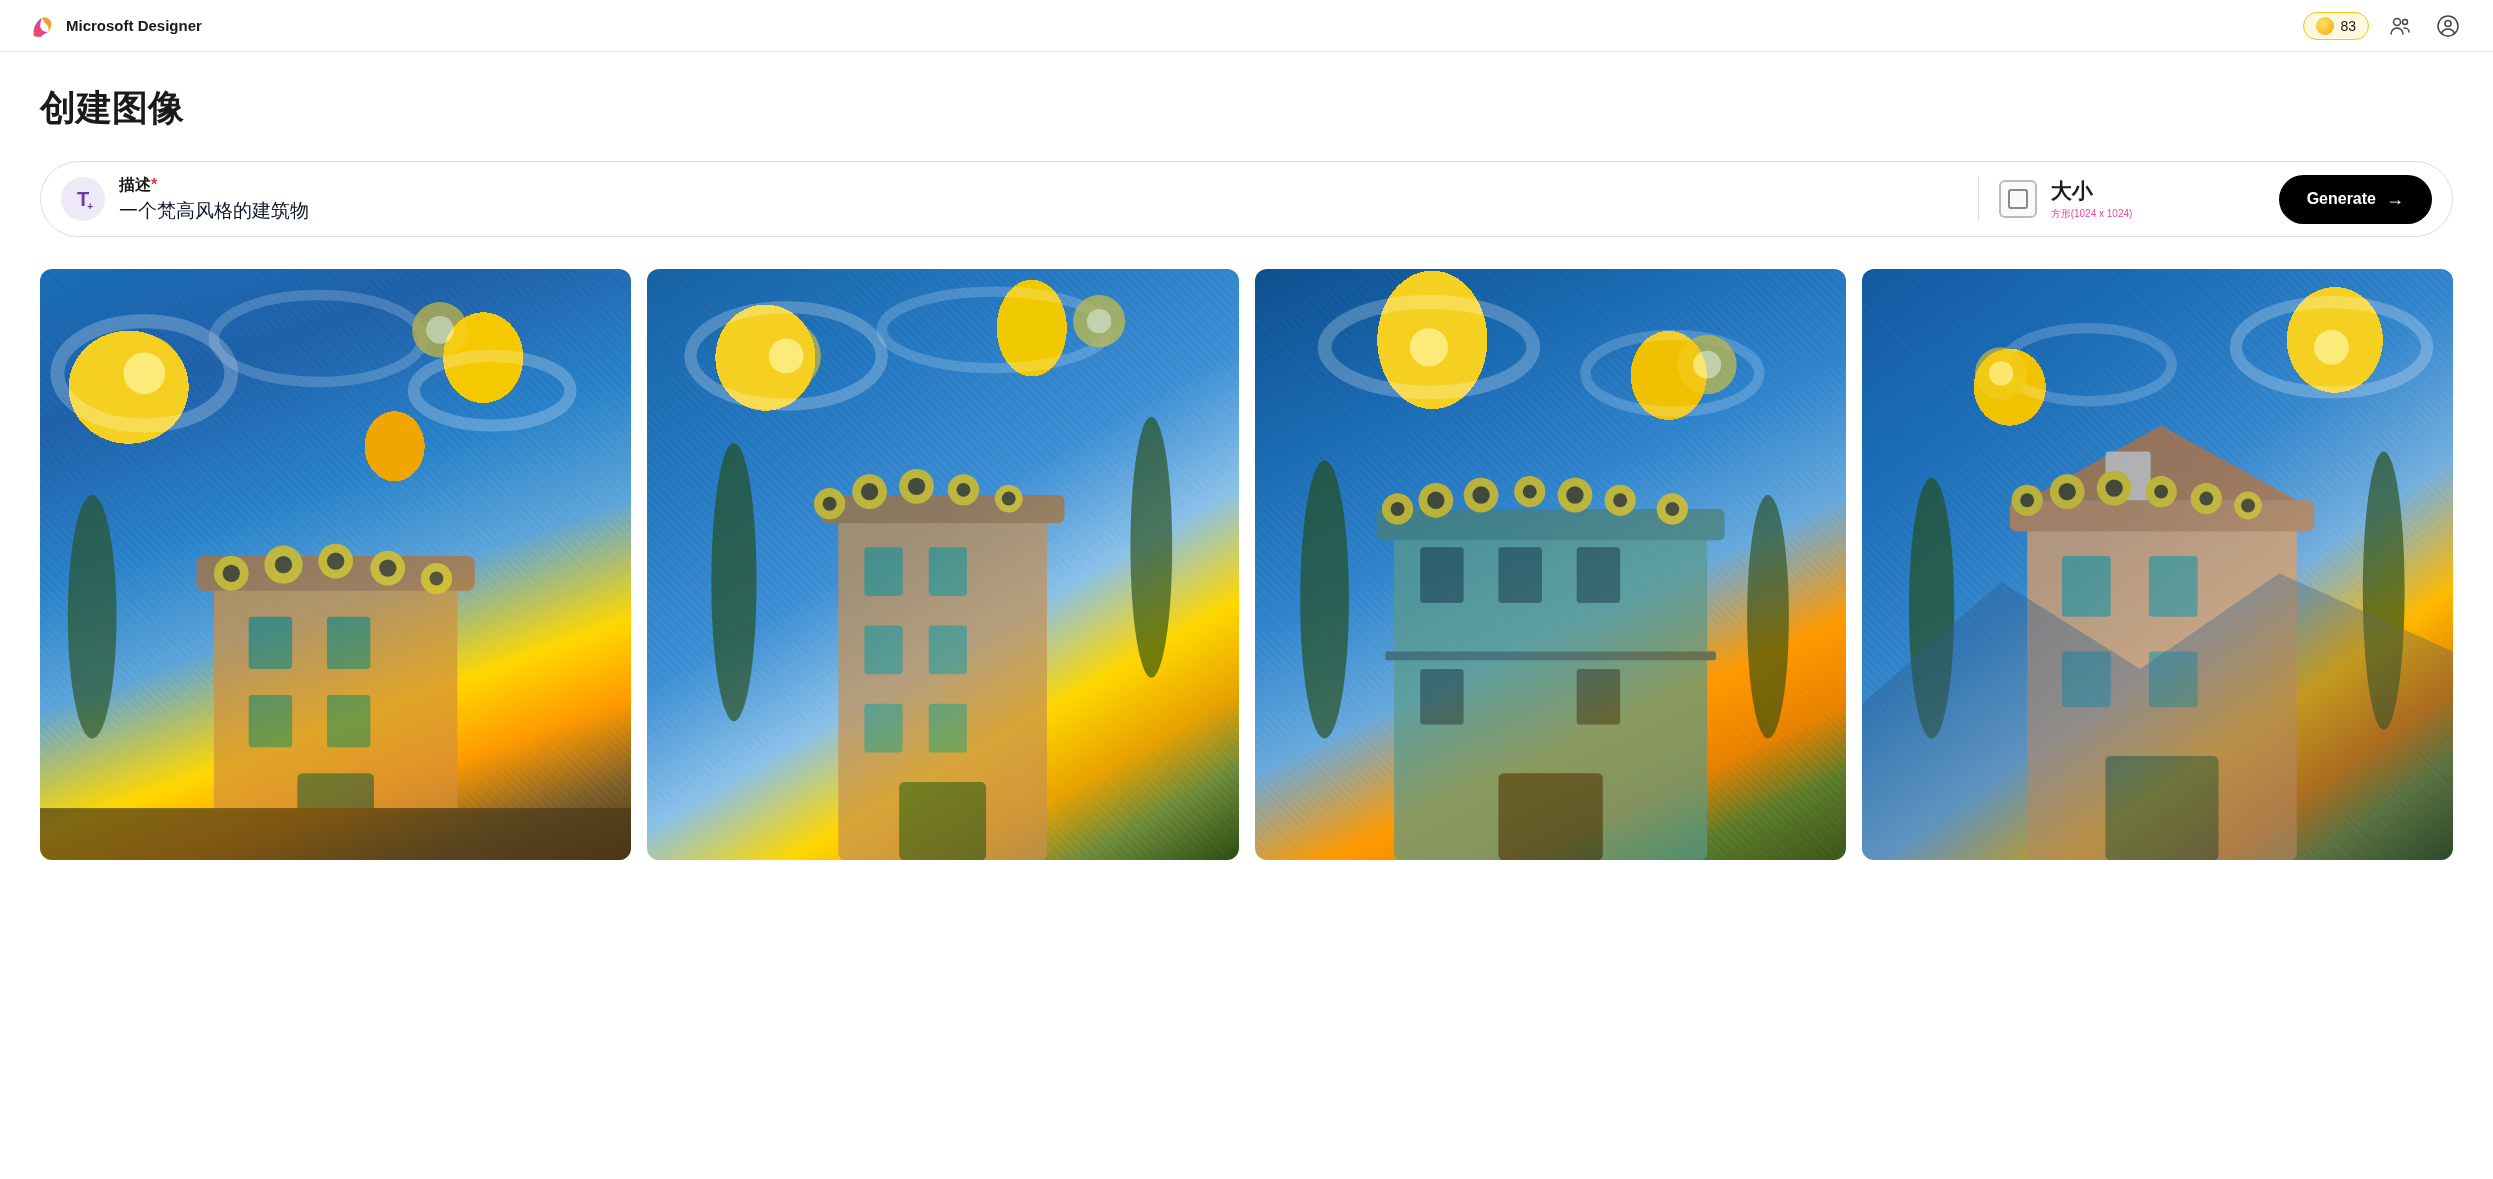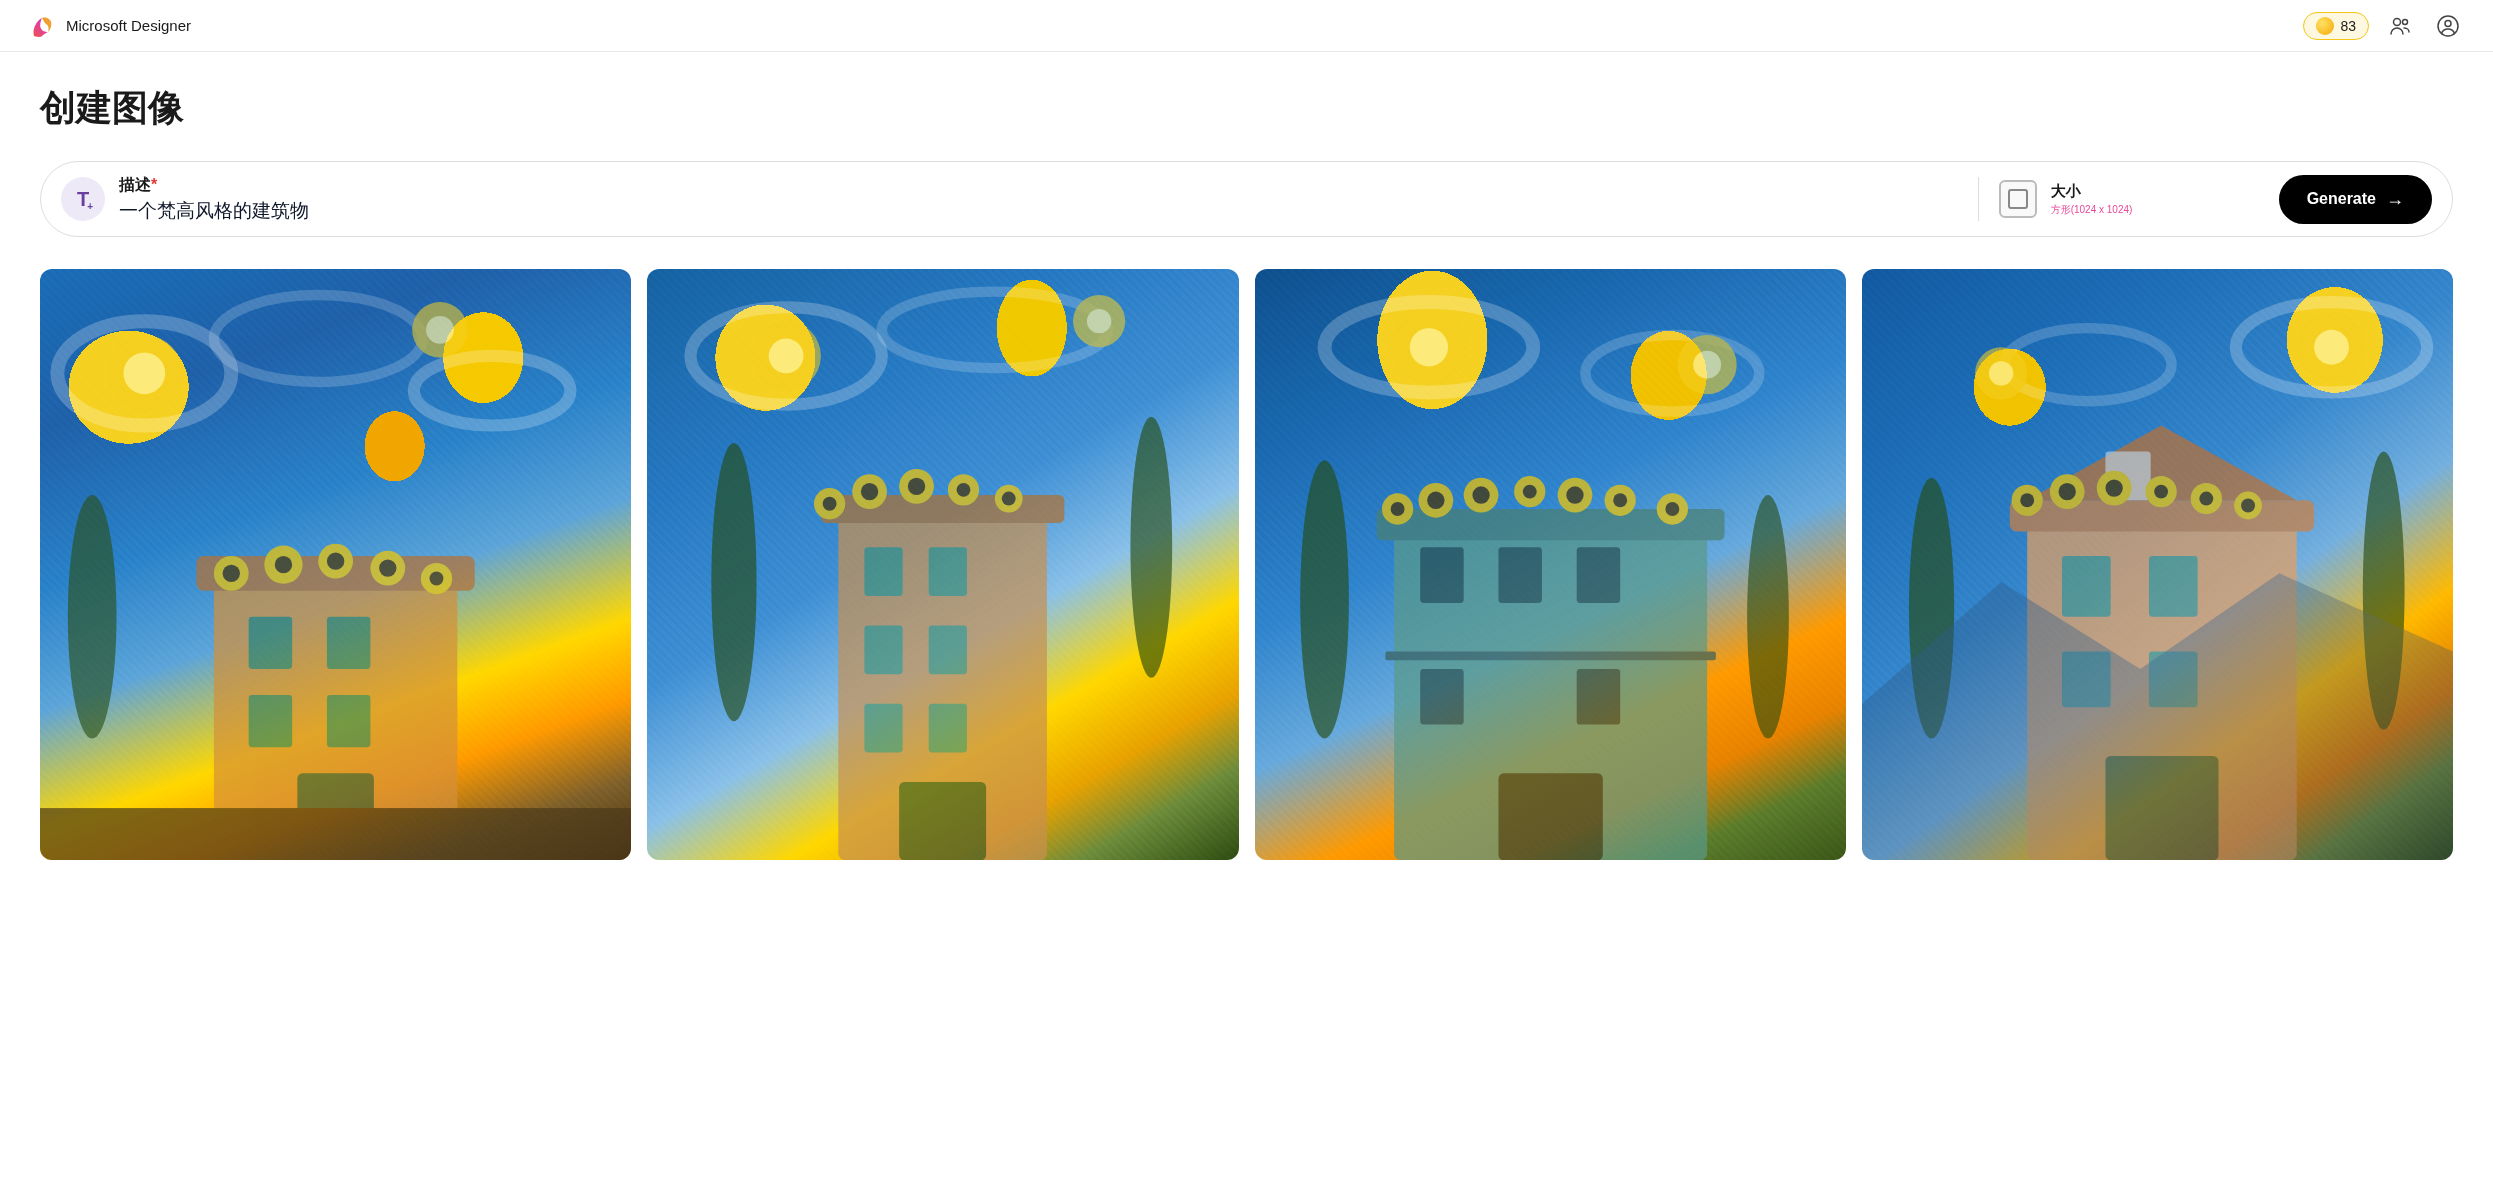--- a/index.html
+++ b/index.html
@@ -25,21 +25,21 @@
       align-items: center;
       gap: 10px;
     }
     .logo-icon {
       width: 28px;
       height: 28px;
       flex-shrink: 0;
     }
     .app-title {
       font-size: 15px;
-      font-weight: 400;
+      font-weight: 700;
       color: #1a1a1a;
     }
     .header-right {
       display: flex;
       align-items: center;
       gap: 14px;
     }
     .credits-badge {
       display: flex;
       align-items: center;
@@ -176,21 +176,21 @@
       height: 20px;
       border: 2px solid #888;
       border-radius: 3px;
     }
     .size-text {
       display: flex;
       flex-direction: column;
       gap: 2px;
     }
     .size-label {
-      font-size: 15px;
+      font-size: 21px;
       font-weight: 600;
       color: #1a1a1a;
     }
     .size-sub {
       font-size: 10px;
       color: #ec4899;
     }
 
     .generate-btn {
       margin-left: 20px;

